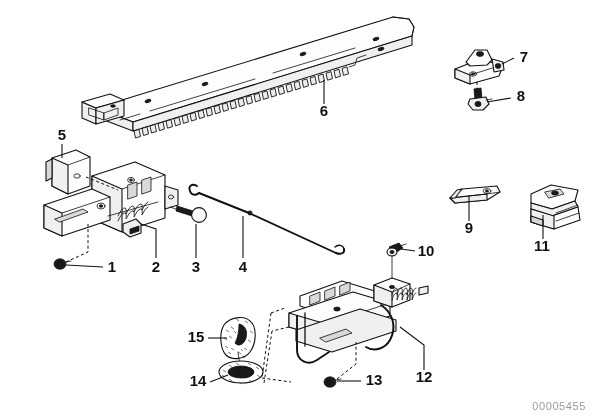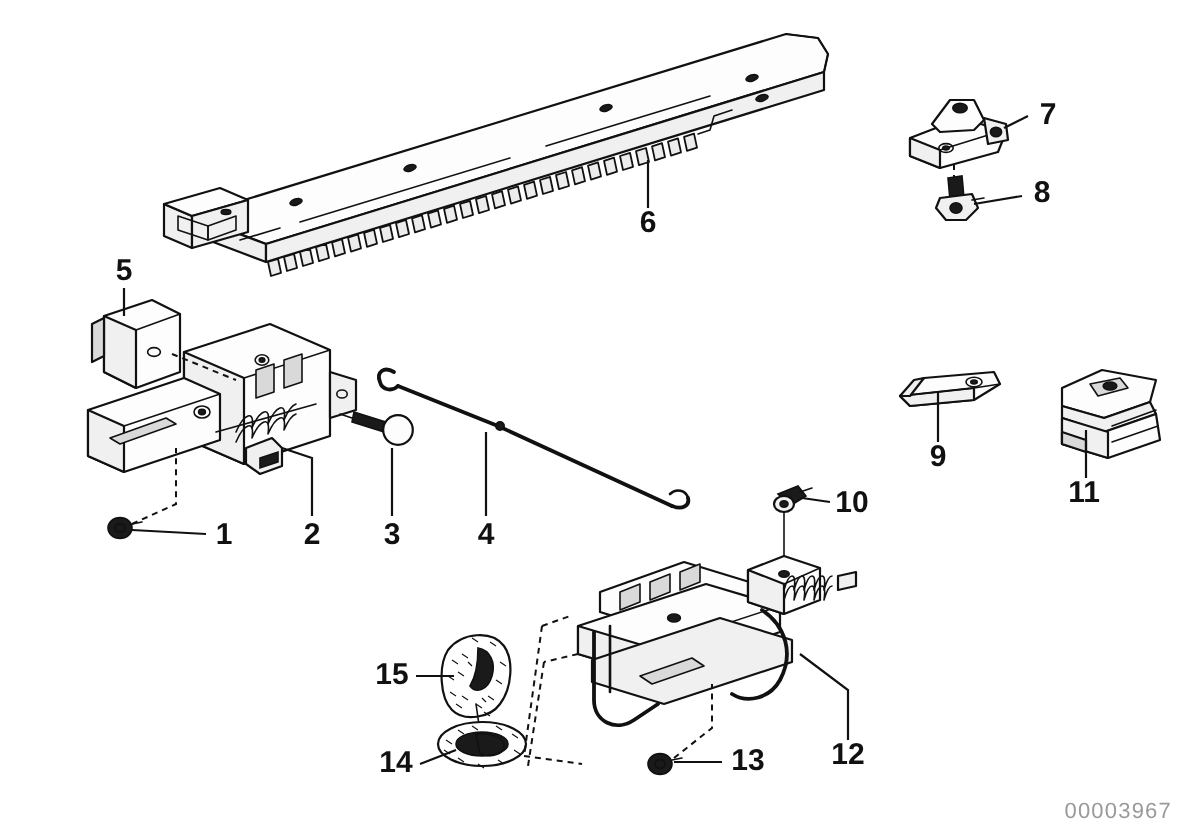--- a/index.html
+++ b/index.html
@@ -401,15 +401,15 @@
       <text class="callout-label" x="426" y="256">10</text>
       <text class="callout-label" x="542" y="251">11</text>
       <text class="callout-label" x="424" y="382">12</text>
       <text class="callout-label" x="374" y="385">13</text>
       <text class="callout-label" x="198" y="386">14</text>
       <text class="callout-label" x="196" y="342">15</text>
     </g>
 
   </svg>
 
-  <div id="watermark">00003967</div>
+  <div id="watermark">00005455</div>
 
 </div>
 
 </body></html>

